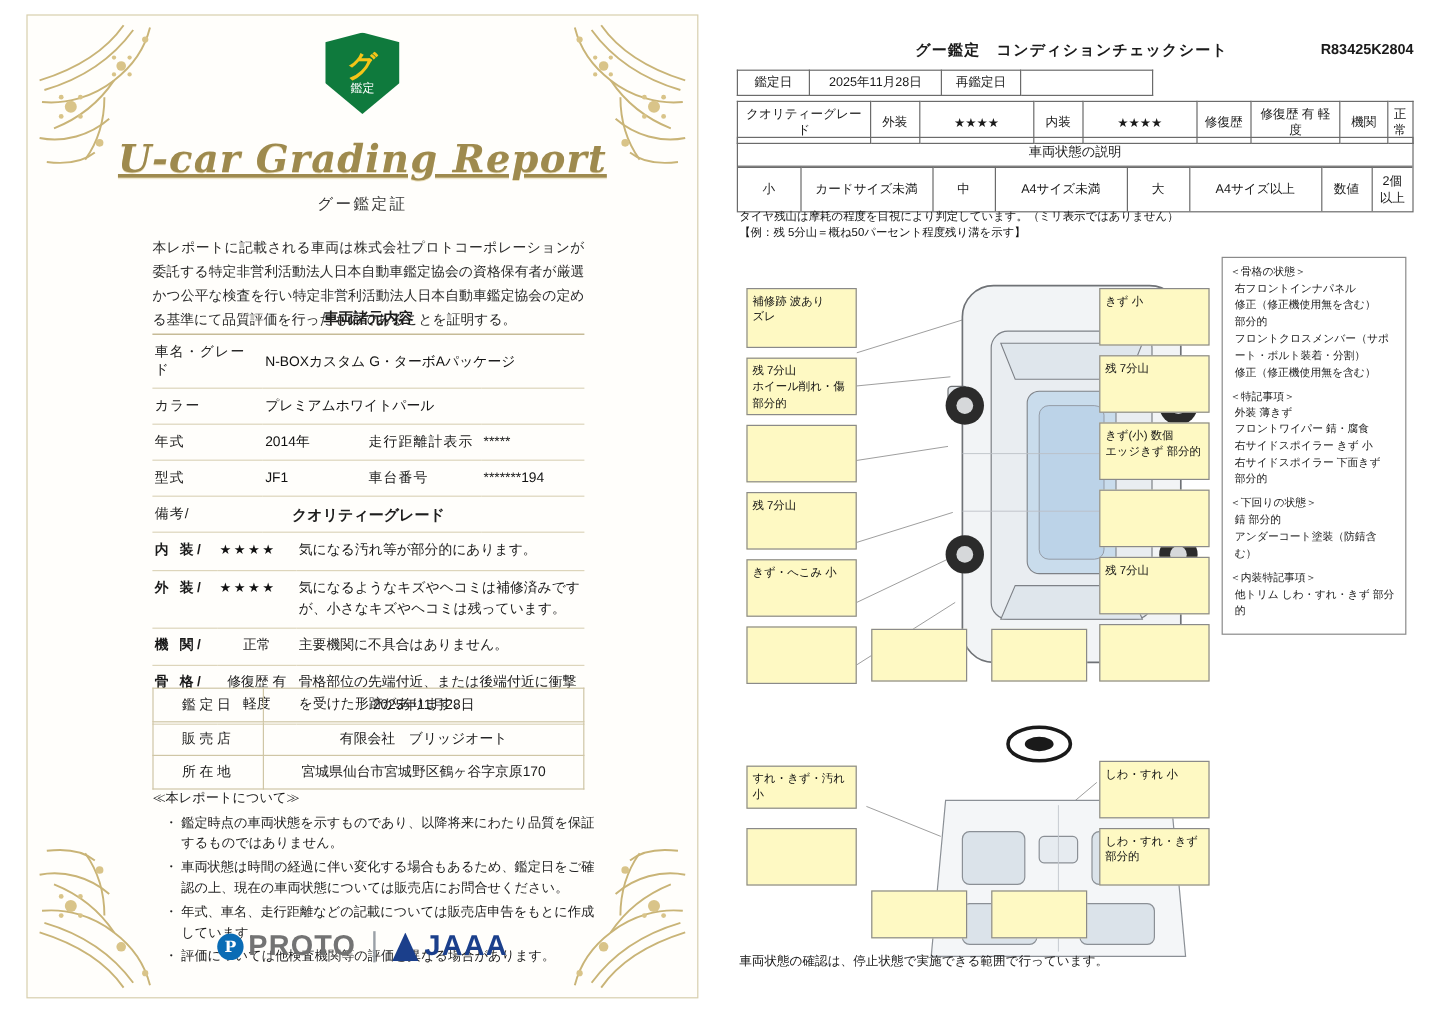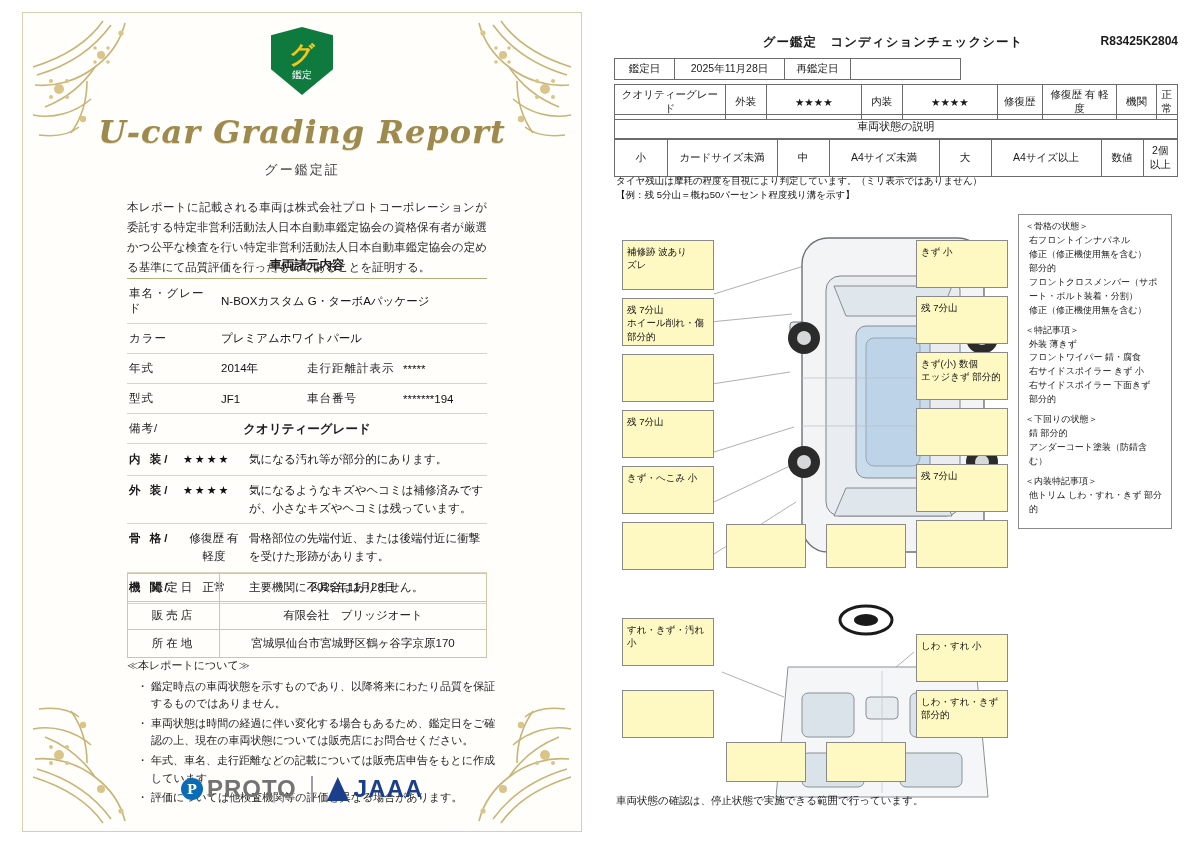--- a/index.html
+++ b/index.html
@@ -32,20 +32,21 @@
      clip-path: polygon(50% 0%, 100% 12%, 100% 62%, 50% 100%, 0% 62%, 0% 12%);
      display:flex; flex-direction:column; align-items:center; justify-content:center; }
   .goo-logo .g { color:#f5c518; font-size:25px; font-weight:bold; line-height:1; font-family:"DejaVu Sans", sans-serif; }
   .goo-logo .kantei { color:#ffffff; font-size:10px; line-height:1.1; margin-top:2px; letter-spacing:0px;}
 
   .cert-title {
     position:absolute; left:0; right:0; top:100px; text-align:center;
     font-family:"DejaVu Serif", serif; font-style:italic; font-weight:bold;
     font-size:32px; color:#9e8a4e; letter-spacing:1px;
     text-shadow:0 1px 0 #e8dcb8;
+    text-decoration:underline;
   }
   .cert-sub {
     position:absolute; left:0; right:0; top:148px; text-align:center;
     font-size:13px; color:#3a3a3a; letter-spacing:2px;
   }
   .cert-para {
     position:absolute; left:104px; top:184px; width:360px;
     font-size:11.5px; line-height:1.75; color:#2b2b2b; text-align:justify;
   }
 
@@ -297,29 +298,29 @@
         <td class="g-lbl">内 装/</td>
         <td class="g-mid stars">★★★★</td>
         <td class="g-txt">気になる汚れ等が部分的にあります。</td>
       </tr>
       <tr>
         <td class="g-lbl">外 装/</td>
         <td class="g-mid stars">★★★★</td>
         <td class="g-txt">気になるようなキズやヘコミは補修済みですが、小さなキズやヘコミは残っています。</td>
       </tr>
       <tr>
+        <td class="g-lbl">機 関/</td>
+        <td class="g-mid" style="text-align:center;">正常</td>
+        <td class="g-txt">主要機関に不具合はありません。</td>
+      </tr>
+      <tr>
         <td class="g-lbl">骨 格/</td>
         <td class="g-mid" style="white-space:pre-line; text-align:center;">修復歴 有
 軽度</td>
         <td class="g-txt">骨格部位の先端付近、または後端付近に衝撃を受けた形跡があります。</td>
-      </tr>
-      <tr>
-        <td class="g-lbl">機 関/</td>
-        <td class="g-mid" style="text-align:center;">正常</td>
-        <td class="g-txt">主要機関に不具合はありません。</td>
       </tr>
     </tbody>
       </table>
 
     <table class="info-table" style="top:560px;">
       <tbody>
           <tr>
         <td class="i-lbl">鑑定日</td>
         <td class="i-val">2025年11月28日</td>
       </tr>
@@ -497,21 +498,21 @@
 ホイール削れ・傷 部分的</div>
       </div>
       <div class="dbox" style="left:8px; top:152px; width:92px; height:48px;"></div>
       <div class="dbox" style="left:8px; top:208px; width:92px; height:48px;">
         <div class="dlabel" style="left:4px; top:4px;">残 7分山</div>
       </div>
       <div class="dbox" style="left:8px; top:264px; width:92px; height:48px;">
         <div class="dlabel" style="left:4px; top:4px;">きず・へこみ 小</div>
       </div>
       <div class="dbox" style="left:8px; top:320px; width:92px; height:48px;"></div>
-      <div class="dbox" style="left:8px; top:416px; width:92px; height:48px;">
+      <div class="dbox" style="left:8px; top:436px; width:92px; height:36px;">
         <div class="dlabel" style="left:4px; top:4px;">すれ・きず・汚れ 小</div>
       </div>
       <div class="dbox" style="left:8px; top:488px; width:92px; height:48px;"></div>
 
       <div class="dbox" style="left:302px; top:38px; width:92px; height:48px;">
         <div class="dlabel" style="left:4px; top:4px;">きず 小</div>
       </div>
       <div class="dbox" style="left:302px; top:94px; width:92px; height:48px;">
         <div class="dlabel" style="left:4px; top:4px;">残 7分山</div>
       </div>

